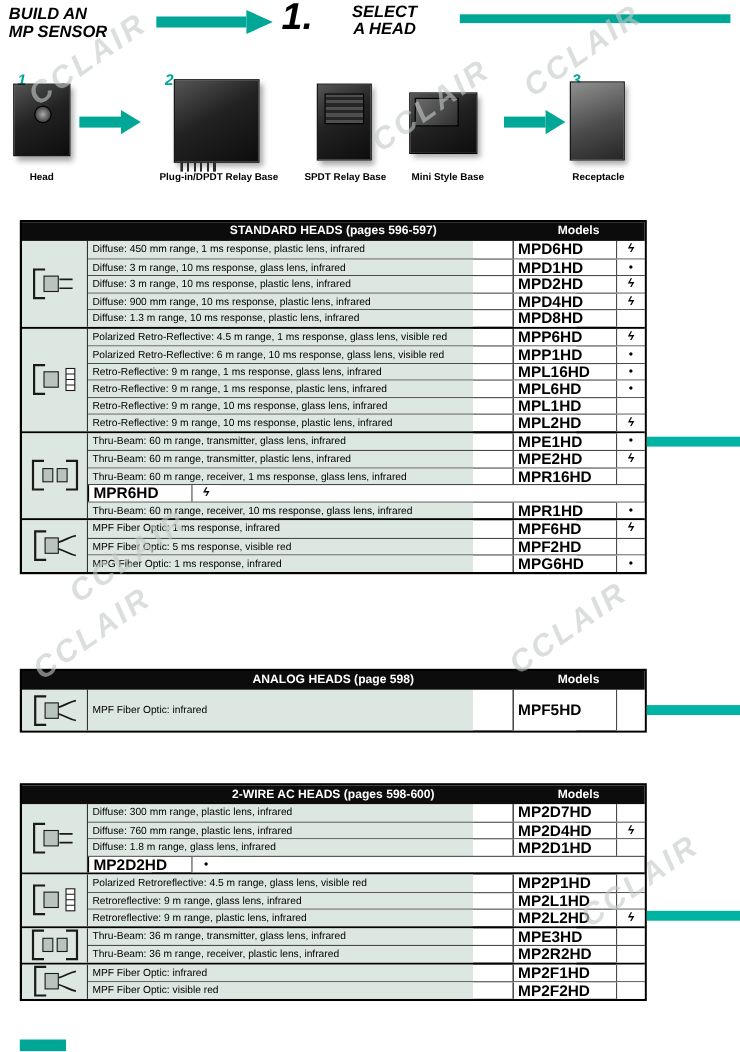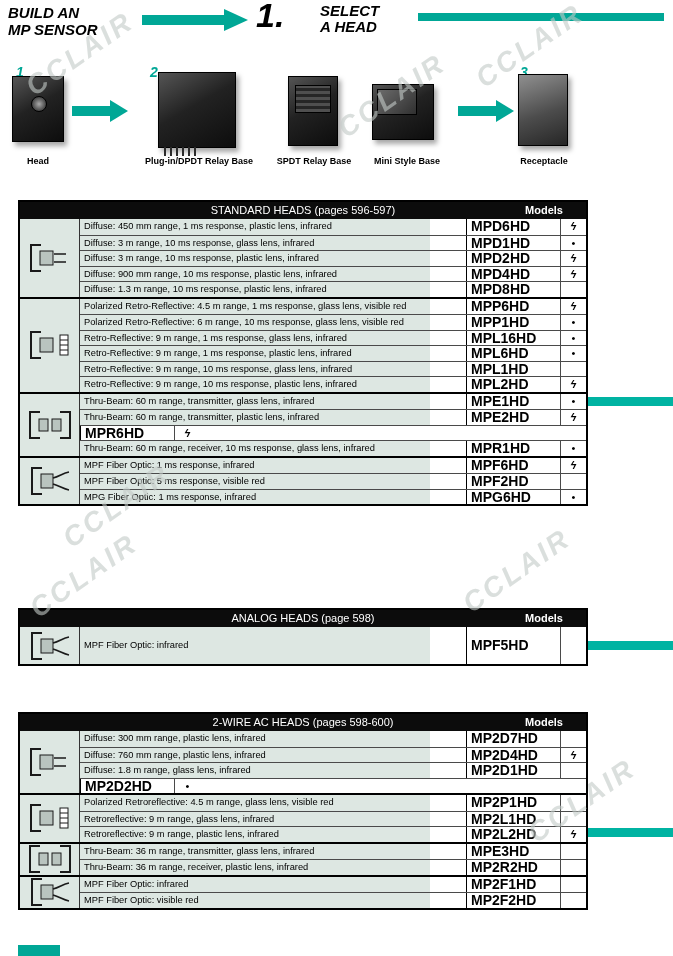--- a/index.html
+++ b/index.html
@@ -7,42 +7,42 @@
   .page { position:relative; width:673px; height:956px; background:#fff; overflow:hidden; --teal:#00a796; }
 
   
   .wm { position:absolute; font-size:28px; font-weight:bold; font-style:italic; letter-spacing:3px;
         color:#c3cac7; opacity:.6; transform:rotate(-35deg); pointer-events:none; z-index:9; }
 
   
   .hdr-title { position:absolute; left:8px; top:4px; font-size:15px; font-weight:bold; font-style:italic; line-height:17px; z-index:2;}
   .arrow-hdr { position:absolute; left:142px; top:8px; width:106px; height:24px; z-index:2;}
   .step-num  { position:absolute; left:256px; top:-4px; font-size:34px; font-weight:bold; font-style:italic; z-index:2;}
-  .step-title{ position:absolute; left:320px; top:3px; font-size:15px; font-weight:bold; font-style:italic; line-height:16px; z-index:2;}
+  .step-title{ position:absolute; left:320px; top:3px; font-size:15px; font-weight:bold; font-style:italic; line-height:16px; z-index:2;text-align:center;}
   .hdr-bar   { position:absolute; left:418px; top:13px; width:246px; height:8px; background:var(--teal); z-index:2;}
 
   
   .assembly { position:absolute; left:0; top:62px; width:673px; height:115px; z-index:2; }
   .badge { position:absolute; font-size:14px; font-weight:bold; font-style:italic; color:var(--teal); }
   .photo { position:absolute; background:linear-gradient(150deg,#555 0%,#222 45%,#0d0d0d 100%); border:1px solid #000; box-shadow:3px 4px 5px rgba(0,0,0,.35); }
   .photo-head::after { content:""; position:absolute; left:50%; top:40%; width:14px; height:14px; margin:-7px 0 0 -7px; border-radius:50%;
                        background:radial-gradient(circle,#aaa 0%,#444 70%); border:1px solid #000; }
   .photo-plugin::after { content:""; position:absolute; left:5px; bottom:-9px; width:34px; height:9px;
                        background:repeating-linear-gradient(90deg,#2a2a2a 0 2px,transparent 2px 6px); }
   .photo-spdt::after { content:""; position:absolute; left:6px; top:8px; right:6px; height:26px; background:repeating-linear-gradient(0deg,#4f4f4f 0 3px,#262626 3px 6px); border:1px solid #000;}
   .photo-mini::after { content:""; position:absolute; left:4px; top:4px; right:16px; bottom:24px; background:linear-gradient(135deg,#6b6b6b,#303030); border:1px solid #000;}
   .photo-receptacle { background:linear-gradient(160deg,#909090 0%,#4c4c4c 55%,#262626 100%); }
   .plabel { position:absolute; font-size:9px; font-weight:bold; text-align:center; line-height:10px; }
   .arrow-sm { position:absolute; width:56px; height:26px; }
 
   
   .cat-table { position:absolute; left:18px; width:570px; border:2px solid #000; background:#fff; z-index:3; }
   .thead { position:relative; height:17px; background:#0c0c0c; color:#fff; }
-  .ttitle { position:absolute; inset:0; text-align:center; line-height:17px; font-size:11px; font-weight:normal; }
-  .tmodels{ position:absolute; left:487px; top:0; width:56px; line-height:17px; font-size:11px; font-weight:bold; text-align:right; }
+  .ttitle { position:absolute; inset:0; text-align:center; line-height:17px; font-size:11px; font-weight:bold; }
+  .tmodels{ position:absolute; left:487px; top:0; width:56px; line-height:17px; font-size:11px; font-weight:bold; text-align:left; }
   .tgroup { display:flex; border-top:2px solid #000; }
   .tbody > .tgroup:first-child { border-top:none; }
   .icon-cell { width:60px; background:#dde7e2; display:flex; align-items:center; justify-content:center; border-right:1px solid #333; }
   .icon-cell svg { width:44px; height:30px; }
   .rows { flex:1; display:flex; flex-direction:column; }
   .trow { display:flex; height:15.5px; border-top:1px solid #4a4a4a;gap:36px; }
   .rows > .trow:first-child { border-top:none; }
   .cell-desc  { flex:1; background:#dde7e2; font-size:9.3px; line-height:14.5px; padding-left:4px; white-space:nowrap; overflow:hidden; }
   .cell-model { width:58px; background:#fff; border-left:1px solid #000; font-weight:bold; font-size:14px; line-height:14.5px; padding-left:4px; }
   .cell-mark  { width:26px; background:#fff; border-left:1px solid #4a4a4a; text-align:center; font-size:11px; line-height:14px; }
@@ -208,20 +208,25 @@
               <div class="cell-desc">Thru-Beam: 60 m range, transmitter, glass lens, infrared</div>
               <div class="cell-model">MPE1HD</div>
               <div class="cell-mark">•</div>
             </div>
             <div class="trow">
               <div class="cell-desc">Thru-Beam: 60 m range, transmitter, plastic lens, infrared</div>
               <div class="cell-model">MPE2HD</div>
               <div class="cell-mark bolt">ϟ</div>
             </div>
             <div class="trow">
+              <div class="cell-desc">Thru-Beam: 60 m range, receiver, 1 ms response, glass lens, infrared</div>
+              <div class="cell-model">MPR16HD</div>
+              <div class="cell-mark"></div>
+            </div>
+            <div class="trow">
               <div class="cell-model">MPR6HD</div>
               <div class="cell-mark bolt">ϟ</div>
             </div>
             <div class="trow">
               <div class="cell-desc">Thru-Beam: 60 m range, receiver, 10 ms response, glass lens, infrared</div>
               <div class="cell-model">MPR1HD</div>
               <div class="cell-mark">•</div>
             </div>
           </div>
         </div>

